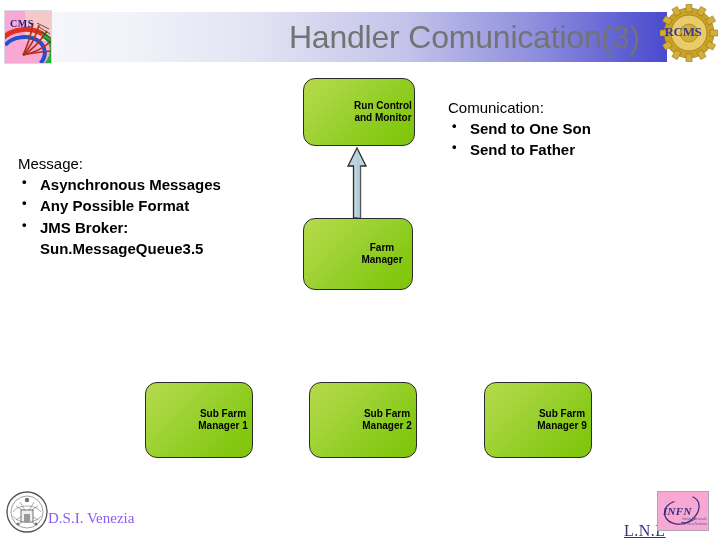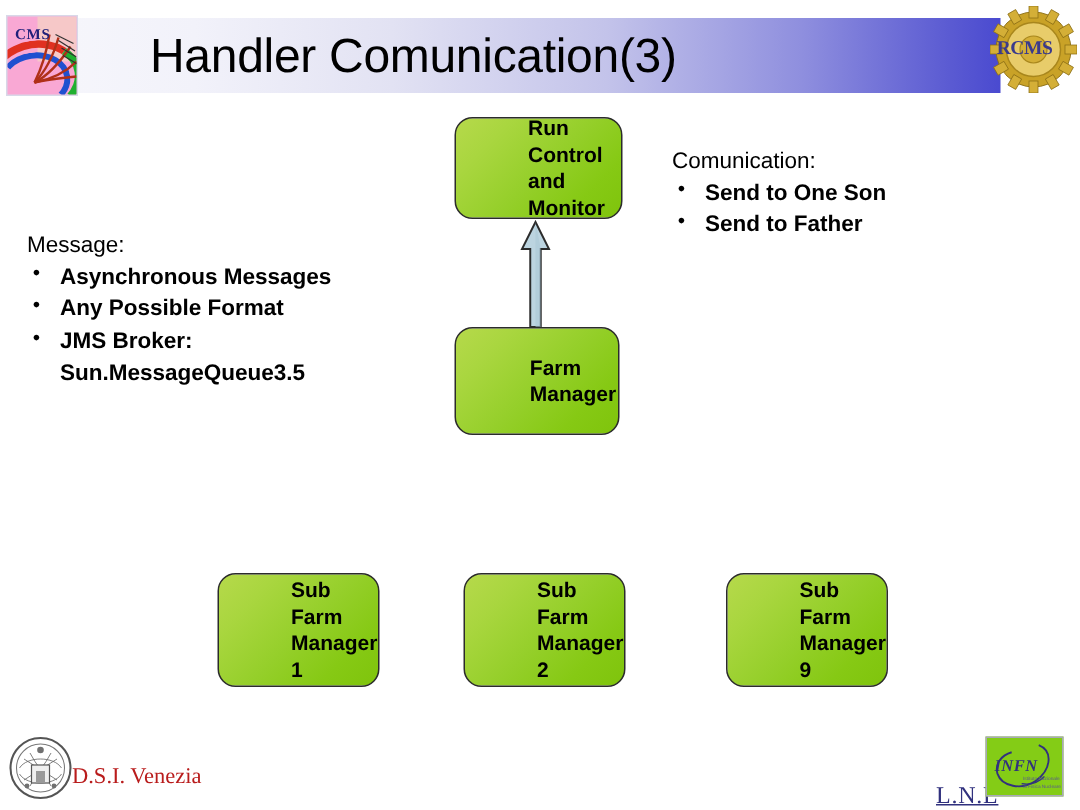--- a/index.html
+++ b/index.html
@@ -32,23 +32,23 @@
         #5a5ad2 95%,
         #4a4ad0 100%);
   }
   #title-text {
     position: absolute;
     left: 100px;
     top: 13px;
     width: 540px;
     height: 48px;
     line-height: 48px;
-    text-align: left;
+    text-align: right;
     font-size: 32px;
-    color: #000000;
+    color: #737373;
     white-space: nowrap;
     letter-spacing: -0.2px;
   }
 
   
   #cms-logo {
     position: absolute;
     left: 4px;
     top: 10px;
     width: 46px;
@@ -134,22 +134,23 @@
     background: linear-gradient(135deg,
         #b6d94b 0%,
         #a9d63f 22%,
         #95cf2a 52%,
         #86c914 78%,
         #7fc40c 100%);
     box-sizing: border-box;
     display: flex;
     align-items: center;
     justify-content: center;
+    text-align: center;
     color: #000000;
-    font-size: 14px;
+    font-size: 10px;
     font-weight: bold;
     line-height: 1.25;
     padding-left: 48px;
   }
   .gbox .lbl { display: block; }
 
   #box-run-control { left: 303px; top: 78px;  width: 112px; height: 68px; }
   #box-farm-manager{ left: 303px; top: 218px; width: 110px; height: 72px; }
   #box-sfm-1       { left: 145px; top: 382px; width: 108px; height: 76px; }
   #box-sfm-2       { left: 309px; top: 382px; width: 108px; height: 76px; }
@@ -214,21 +215,21 @@
     height: 44px;
     border-radius: 50%;
     overflow: hidden;
   }
   #footer-dsi {
     position: absolute;
     left: 48px;
     top: 510px;
     font-family: "Liberation Serif", serif;
     font-size: 15px;
-    color: #b91c1c;
+    color: #8b5cf6;
     white-space: nowrap;
   }
   #footer-lnl {
     position: absolute;
     left: 624px;
     top: 502px;
     font-family: "Liberation Serif", serif;
     font-size: 16px;
     color: #31317e;
     text-decoration: underline;
@@ -236,21 +237,21 @@
     white-space: nowrap;
     margin-top: 20px;
   }
   #footer-infn {
     position: absolute;
     left: 657px;
     top: 491px;
     width: 52px;
     height: 40px;
     border: 1px solid #a8a8b8;
-    background: #84cc16;
+    background: #f9a8d4;
     box-sizing: border-box;
   }
   #footer-infn .infn-text {
     position: absolute;
     left: 5px;
     top: 13px;
     font-family: "Liberation Serif", serif;
     font-weight: bold;
     font-style: italic;
     font-size: 11px;

